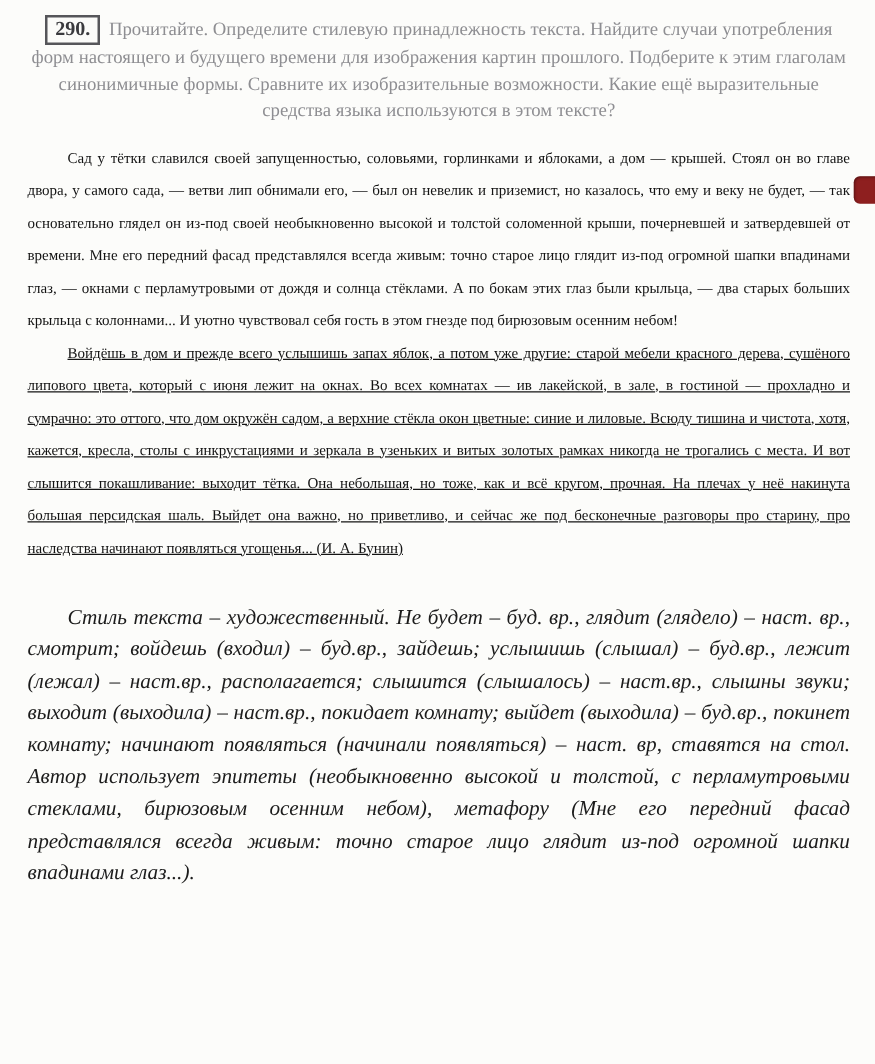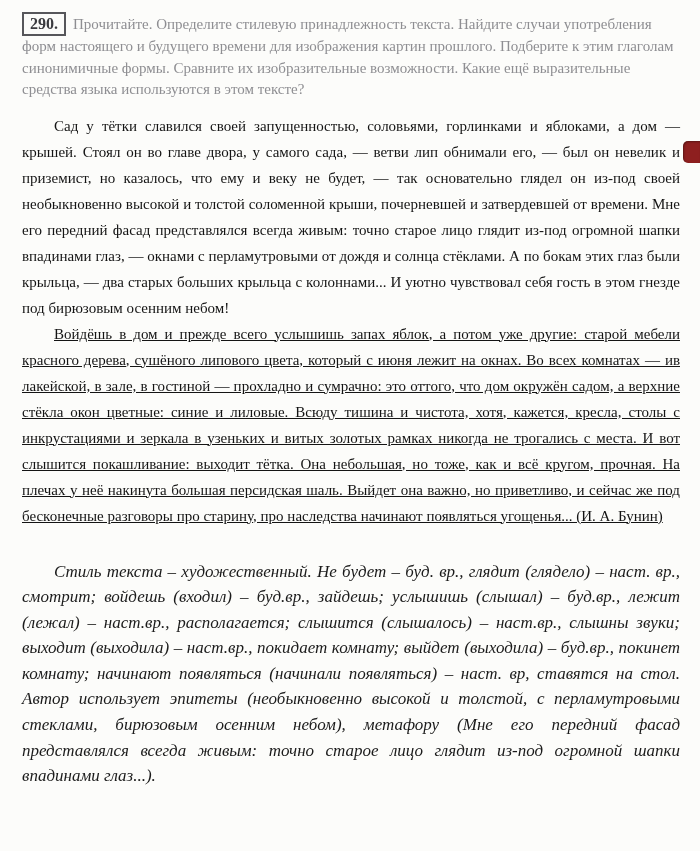--- a/index.html
+++ b/index.html
@@ -14,36 +14,36 @@
     color: #151515;
   }
   .page {
     padding: 12px 20px 0 22px;
   }
   .instructions {
     margin: 0;
     color: #8e8e92;
     font-size: 15px;
     line-height: 21.5px;
-    text-align: left;
+    text-align: center;
   }
   .num-box {
     display: inline-block;
     border: 2px solid #56565a;
     padding: 0 6px 1px 6px;
     margin-right: 7px;
     font-weight: bold;
     font-size: 16px;
     line-height: 19px;
     color: #3a3a3e;
     background: #fbfbf9;
   }
   .body-text {
     margin: 12px 0 0 0;
-    font-size: 15px;
+    font-size: 12px;
     line-height: 26px;
     text-align: justify;
     text-indent: 32px;
     color: #141414;
   }
   .body-text.second {
     margin-top: 0;
     text-decoration: underline;
   }
   .answer-text {

